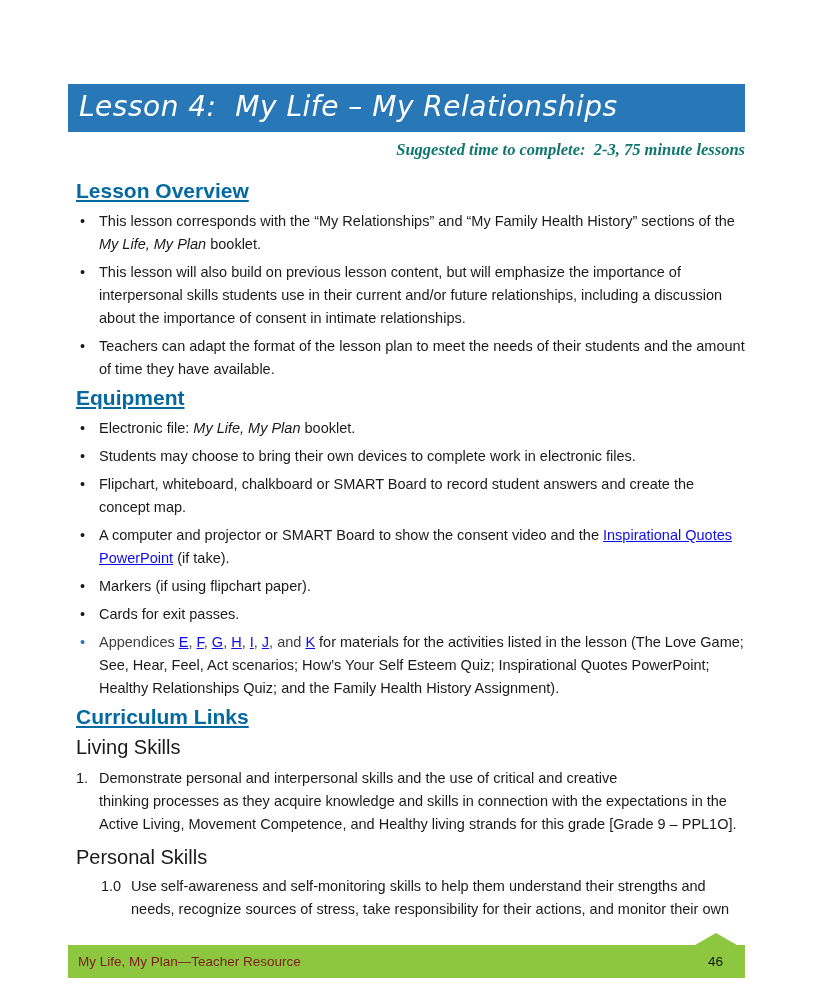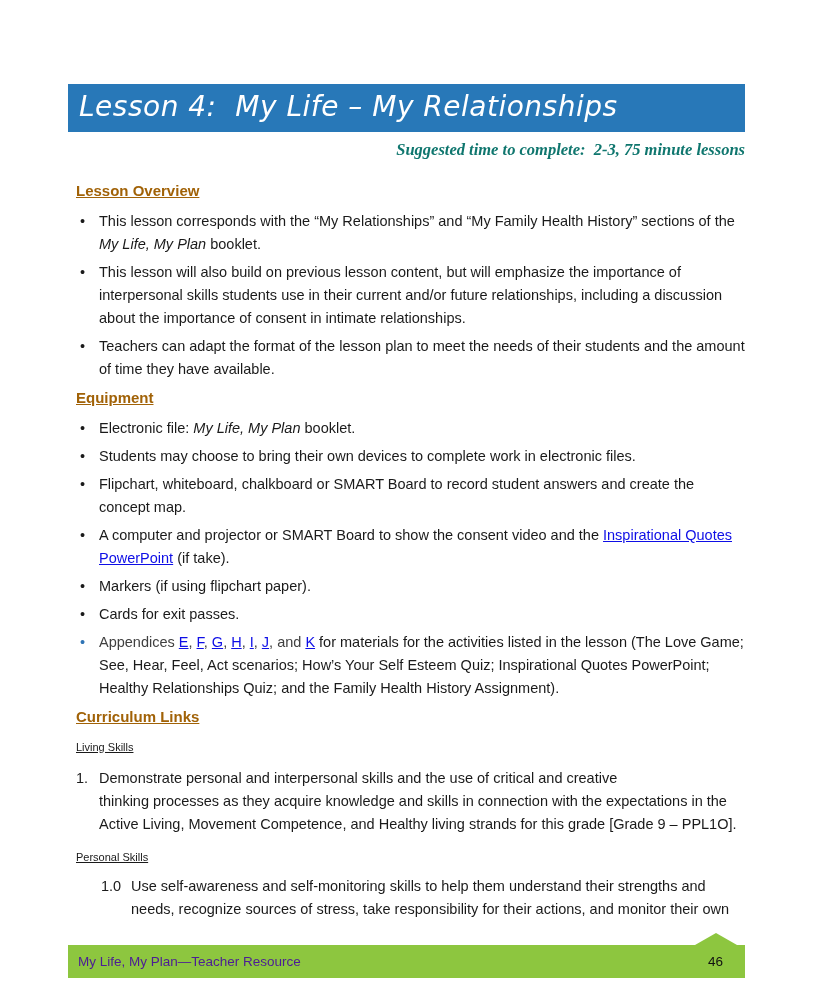--- a/index.html
+++ b/index.html
@@ -38,24 +38,24 @@
     color: #0f766e;
     font-family: Liberation Serif, serif;
     font-style: italic;
     font-weight: bold;
     font-size: 16.5px;
     line-height: 21px;
     white-space: pre;
   }
 
   .sec-heading {
-    color: #a16207;
+    color: #0369a1;
     font-weight: bold;
     text-decoration: underline;
-    font-size: 15px;
+    font-size: 21px;
     line-height: 18px;
     margin: 8px 0 10px 8px;
   }
   .sec-heading.first { margin-top: 22px; }
 
   ul.blist { list-style: none; margin: 0; padding: 0; }
   ul.blist > li {
     position: relative;
     padding-left: 31px;
     margin-bottom: 5px;
@@ -73,24 +73,23 @@
 
   .ital { font-style: italic; }
   a.doclink {
     color: #0E0EE6;
     text-decoration: underline;
     cursor: pointer;
   }
   .app-blue { color: #404040; }
 
   .plain {
-    font-size: 11px;
+    font-size: 20px;
     line-height: 23px;
     margin: 10px 0 0 8px;
-    text-decoration: underline;
   }
 
   .olitem {
     position: relative;
     padding-left: 31px;
     margin-top: 8px;
     font-size: 14.5px;
     line-height: 23px;
   }
   .olitem .num { position: absolute; left: 8px; top: 0; }
@@ -117,21 +116,21 @@
     width: 0; height: 0;
     border-left: 21px solid transparent;
     border-right: 21px solid transparent;
     border-bottom: 12px solid #8DC63F;
   }
   .footer-text {
     position: absolute;
     left: 10px; top: 0;
     line-height: 33px;
     font-size: 13.5px;
-    color: #4c1d95;
+    color: #7f1d1d;
   }
   .footer-page {
     position: absolute;
     right: 22px; top: 0;
     line-height: 33px;
     font-size: 13.5px;
     color: #111;
   }
 </style>
 </head>

